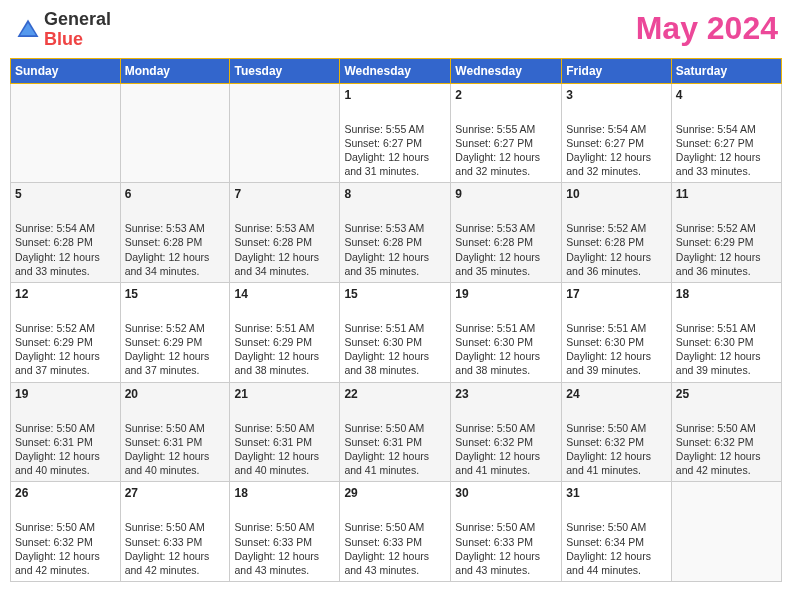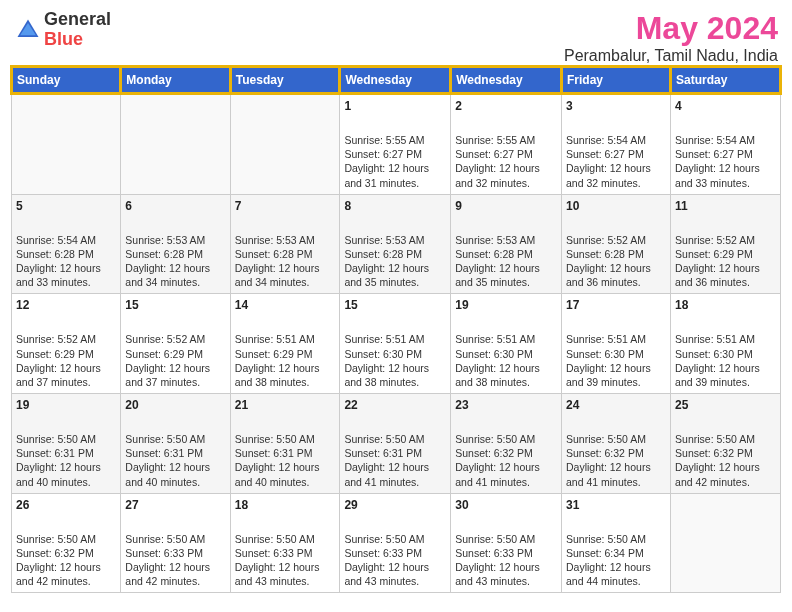--- a/index.html
+++ b/index.html
@@ -7,20 +7,21 @@
       font-family: Arial, sans-serif;
       background: #fff;
       width: 792px;
       min-height: 612px;
       padding: 10px;
     }
     .header {
       display: flex;
       justify-content: space-between;
       align-items: flex-start;
+      margin-bottom: 8px;
       padding: 0 4px;
     }
     .logo {
       display: flex;
       align-items: center;
     }
     .logo-text {
       font-size: 18px;
       font-weight: bold;
       line-height: 1.1;
@@ -48,21 +49,21 @@
     .calendar {
       width: 100%;
       border-collapse: collapse;
       font-size: 11px;
     }
     .calendar thead tr th {
       background-color: #3366cc;
       color: #fff;
       padding: 5px 4px;
       text-align: left;
-      border: 3px solid #eab308;
+      border: 1px solid #eab308;
       font-size: 12px;
     }
     .calendar tbody tr td {
       border: 1px solid #ccc;
       vertical-align: top;
       padding: 4px;
       width: 113px;
       min-height: 80px;
     }
     .calendar tbody tr td.empty {
@@ -96,21 +97,20 @@
       <polygon points="16,4 28,24 4,24" fill="#3366cc"></polygon>
       <polygon points="16,8 25,22 7,22" fill="#5599ee"></polygon>
     </svg>
     <div class="logo-text">
       <span class="logo-general">General</span><br>
       <span class="logo-blue">Blue</span>
     </div>
   </div>
   <div class="title-block">
     <h1>May 2024</h1>
-    <h2>Perambalur, Tamil Nadu, India</h2>
   </div>
 </div>
 
 <table class="calendar">
   <thead>
     <tr>
     <th>Sunday</th>
         <th>Monday</th>
         <th>Tuesday</th>
         <th>Wednesday</th>

